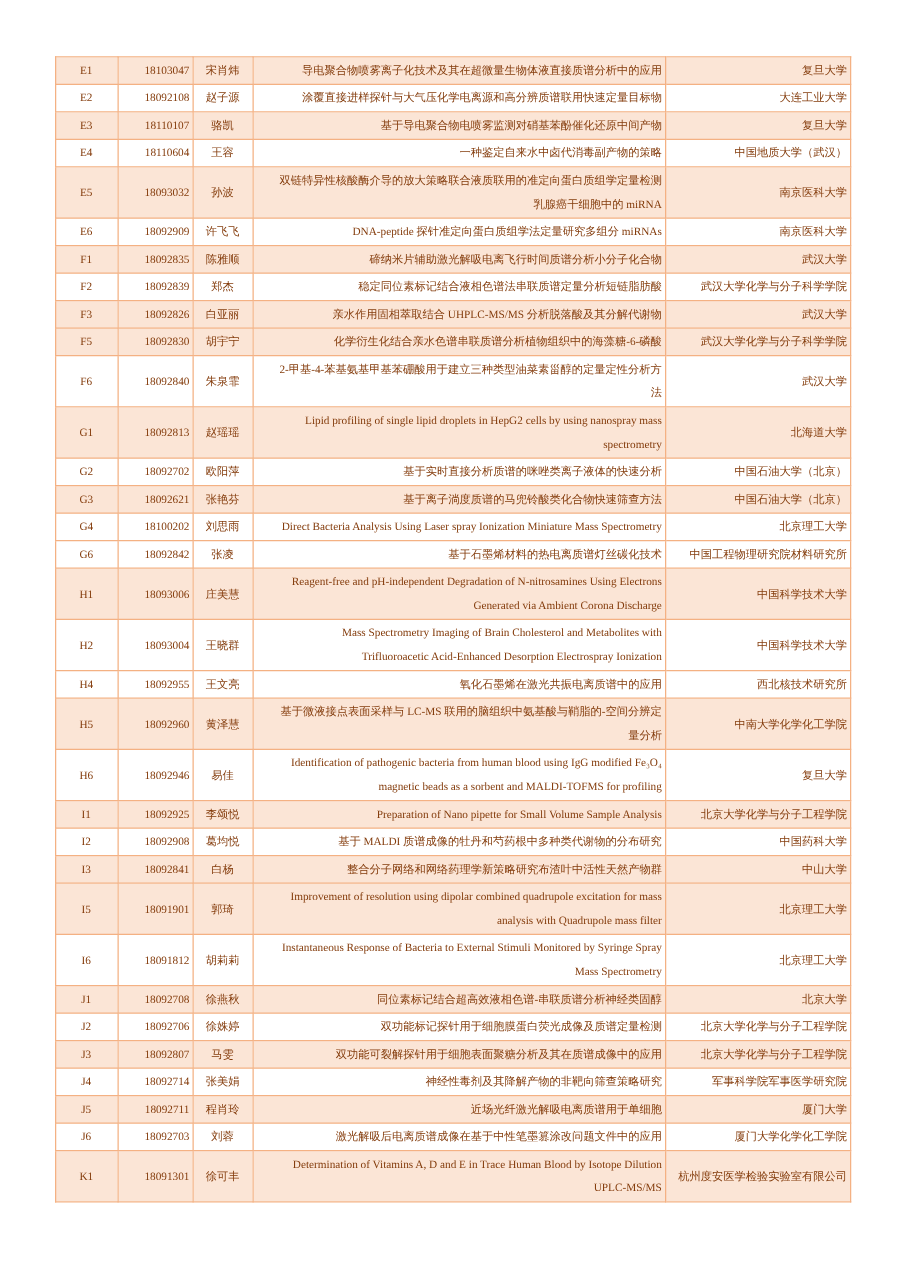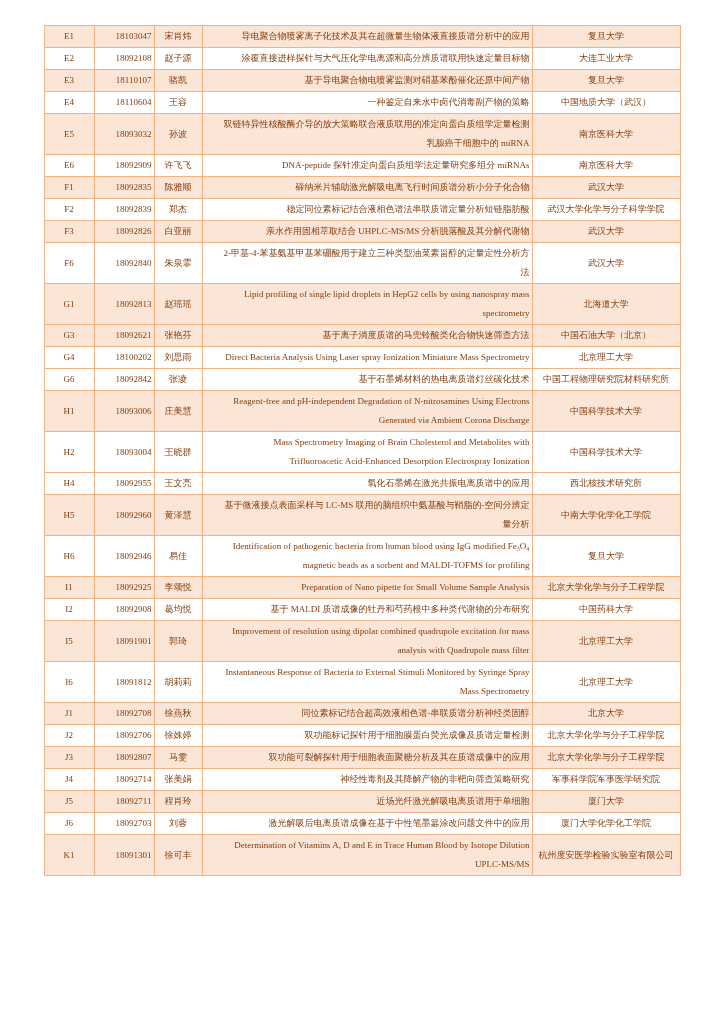--- a/index.html
+++ b/index.html
@@ -7,21 +7,21 @@
     padding: 0;
     background: #ffffff;
     width: 724px;
     font-family: "Liberation Serif", "DejaVu Serif", serif;
   }
   .page {
     width: 724px;
     height: 1024px;
     background: #ffffff;
     box-sizing: border-box;
-    padding-top: 25px;
+    padding-top: 45px;
   }
   table.poster-table {
     border-collapse: collapse;
     margin: 0 auto;
     table-layout: fixed;
     width: 636px;
   }
   table.poster-table td {
     border: 1px solid #F4B183;
     color: #843C0C;
@@ -31,21 +31,21 @@
     vertical-align: middle;
     overflow: hidden;
     box-sizing: border-box;
   }
   tr.shaded td { background: #FBE5D6; }
   tr.plain  td { background: #FFFFFF; }
   td.c-code { width: 50px;  text-align: center; font-size: 10px; }
   td.c-id   { width: 60px;  text-align: right; font-size: 10px; }
   td.c-name { width: 48px;  text-align: center; margin-top: 32px; }
   td.c-title{ width: 330px; text-align: right; padding-left: 6px; white-space: pre; }
-  td.c-inst { width: 148px; text-align: center; padding-left: 6px; white-space: pre; }
+  td.c-inst { width: 148px; text-align: right; padding-left: 6px; white-space: pre; }
 </style>
 </head>
 <body>
 
 <div class="page">
   <table class="poster-table">
     <tbody>
         <tr class="shaded">
     <td class="c-code">E1</td>
     <td class="c-id">18103047</td>
@@ -103,36 +103,50 @@
     <td class="c-title">稳定同位素标记结合液相色谱法串联质谱定量分析短链脂肪酸</td>
     <td class="c-inst">武汉大学化学与分子科学学院</td>
   </tr>
         <tr class="shaded">
     <td class="c-code">F3</td>
     <td class="c-id">18092826</td>
     <td class="c-name">白亚丽</td>
     <td class="c-title">亲水作用固相萃取结合 UHPLC-MS/MS 分析脱落酸及其分解代谢物</td>
     <td class="c-inst">武汉大学</td>
   </tr>
+        <tr class="shaded">
+    <td class="c-code">F5</td>
+    <td class="c-id">18092830</td>
+    <td class="c-name">胡宇宁</td>
+    <td class="c-title">化学衍生化结合亲水色谱串联质谱分析植物组织中的海藻糖-6-磷酸</td>
+    <td class="c-inst">武汉大学化学与分子科学学院</td>
+  </tr>
         <tr class="plain">
     <td class="c-code">F6</td>
     <td class="c-id">18092840</td>
     <td class="c-name">朱泉霏</td>
     <td class="c-title">2-甲基-4-苯基氨基甲基苯硼酸用于建立三种类型油菜素甾醇的定量定性分析方
 法</td>
     <td class="c-inst">武汉大学</td>
   </tr>
         <tr class="shaded">
     <td class="c-code">G1</td>
     <td class="c-id">18092813</td>
     <td class="c-name">赵瑶瑶</td>
     <td class="c-title">Lipid profiling of single lipid droplets in HepG2 cells by using nanospray mass
 spectrometry</td>
     <td class="c-inst">北海道大学</td>
   </tr>
+        <tr class="plain">
+    <td class="c-code">G2</td>
+    <td class="c-id">18092702</td>
+    <td class="c-name">欧阳萍</td>
+    <td class="c-title">基于实时直接分析质谱的咪唑类离子液体的快速分析</td>
+    <td class="c-inst">中国石油大学（北京）</td>
+  </tr>
         <tr class="shaded">
     <td class="c-code">G3</td>
     <td class="c-id">18092621</td>
     <td class="c-name">张艳芬</td>
     <td class="c-title">基于离子淌度质谱的马兜铃酸类化合物快速筛查方法</td>
     <td class="c-inst">中国石油大学（北京）</td>
   </tr>
         <tr class="plain">
     <td class="c-code">G4</td>
     <td class="c-id">18100202</td>
@@ -194,20 +208,27 @@
     <td class="c-inst">北京大学化学与分子工程学院</td>
   </tr>
         <tr class="plain">
     <td class="c-code">I2</td>
     <td class="c-id">18092908</td>
     <td class="c-name">葛均悦</td>
     <td class="c-title">基于 MALDI 质谱成像的牡丹和芍药根中多种类代谢物的分布研究</td>
     <td class="c-inst">中国药科大学</td>
   </tr>
         <tr class="shaded">
+    <td class="c-code">I3</td>
+    <td class="c-id">18092841</td>
+    <td class="c-name">白杨</td>
+    <td class="c-title">整合分子网络和网络药理学新策略研究布渣叶中活性天然产物群</td>
+    <td class="c-inst">中山大学</td>
+  </tr>
+        <tr class="shaded">
     <td class="c-code">I5</td>
     <td class="c-id">18091901</td>
     <td class="c-name">郭琦</td>
     <td class="c-title">Improvement of resolution using dipolar combined quadrupole excitation for mass
 analysis with Quadrupole mass filter</td>
     <td class="c-inst">北京理工大学</td>
   </tr>
         <tr class="plain">
     <td class="c-code">I6</td>
     <td class="c-id">18091812</td>

